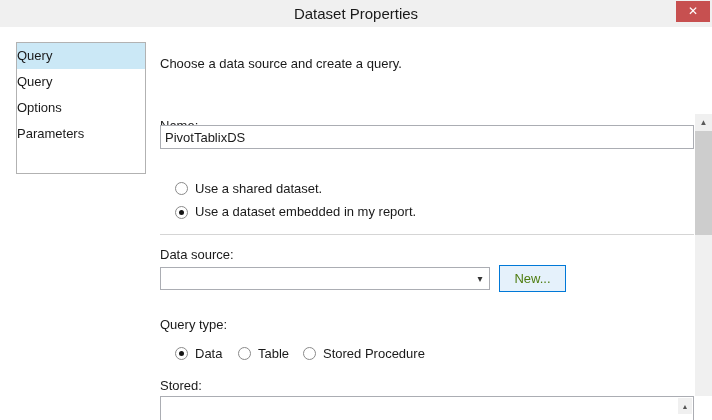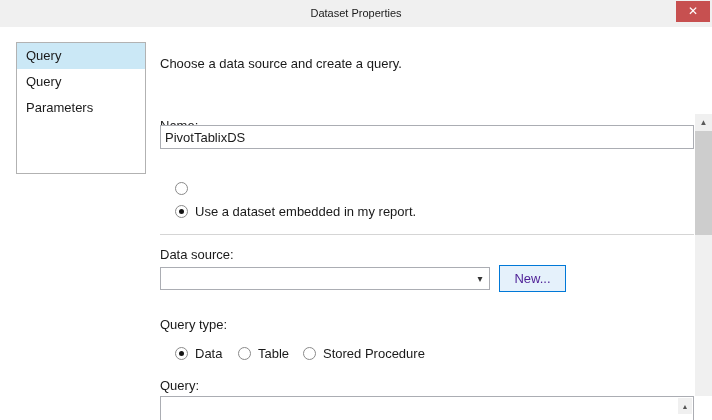--- a/index.html
+++ b/index.html
@@ -4,44 +4,44 @@
 <style>
   * { margin:0; padding:0; box-sizing:border-box; }
   html,body { background:#d8d8d8; }
   body { font-family:"Liberation Sans", sans-serif; }
   .window {
     position:relative; width:712px; height:420px; background:#ffffff;
     overflow:hidden; font-size:13px; color:#1a1a1a;
   }
   .titlebar {
     position:absolute; left:0; top:0; width:712px; height:27px;
-    background:#f0f0f0; text-align:center; line-height:27px; font-size:11px;
+    background:#f0f0f0; text-align:center; line-height:27px; font-size:15px;
   }
   .close-btn {
     position:absolute; top:1px; right:2px; width:34px; height:21px;
     background:#c75050; color:#ffffff; text-align:center; line-height:20px;
     font-size:12px; cursor:pointer;
   }
   .sidebar {
     position:absolute; left:16px; top:42px; width:130px; height:132px;
     background:#ffffff; border:1px solid #b2b2b2;
   }
-  .sidebar-item { height:26px; line-height:26px; padding-left:9px; cursor:pointer; }
+  .sidebar-item { height:26px; line-height:26px; cursor:pointer; }
   .sidebar-item.selected { background:#cbe8f6; }
   .heading { position:absolute; left:160px; top:56px; }
   .lbl { position:absolute; }
   .lbl-name { left:160px; top:106px;margin-top:12px; }
   .input-name {
     position:absolute; left:160px; top:125px; width:534px; height:24px;
     border:1px solid #abadb3; padding:8px 4px; font:inherit; color:#1a1a1a;
     background:#ffffff; outline:none;
   }
   .radio-row { position:absolute; display:flex; align-items:center; gap:7px; height:16px; }
   .row-shared { left:175px; top:180px; }
-  .row-embedded { left:175px; top:203px; }
+  .row-embedded { left:175px; top:203px;align-items:flex-end; }
   .row-qt-text { left:175px; top:345px; }
   .row-qt-table { left:238px; top:345px; }
   .row-qt-sp { left:303px; top:345px;justify-content:space-between; }
   .radio {
     width:13px; height:13px; border:1px solid #8a8a8a; border-radius:50%;
     background:#ffffff; position:relative; flex:none; cursor:pointer;
   }
   .radio.checked::after {
     content:""; position:absolute; left:3px; top:3px; width:5px; height:5px;
     border-radius:50%; background:#151515;
@@ -50,21 +50,21 @@
   .lbl-ds { left:160px; top:247px; }
   .combo {
     position:absolute; left:160px; top:267px; width:330px; height:23px;
     border:1px solid #abadb3; background:#ffffff; display:flex; align-items:center;
     cursor:pointer;
   }
   .combo-value { flex:1; padding-left:4px; overflow:hidden; white-space:nowrap; }
   .combo-arrow { width:18px; text-align:center; font-size:10px; color:#333333; }
   .btn-new {
     position:absolute; left:499px; top:265px; width:67px; height:27px;
-    background:#e5f1fb; border:1px solid #0078d7; font:inherit; color:#4c1d95;
+    background:#e5f1fb; border:1px solid #0078d7; font:inherit; color:#4d7c0f;
     cursor:pointer;
   }
   .lbl-qt { left:160px; top:317px; }
   .lbl-q { left:160px; top:378px; }
   .query-box {
     position:absolute; left:160px; top:396px; width:534px; height:26px;
     border:1px solid #abadb3; background:#ffffff; cursor:text;
   }
   .mini-scroll {
     position:absolute; right:1px; top:1px; width:14px; height:16px;
@@ -98,30 +98,32 @@
   <div class="titlebar">
     <span>Dataset Properties</span>
   </div>
   <div class="close-btn">
     <span>✕</span>
   </div>
 
   <div class="sidebar">
     <div class="sidebar-item selected">Query</div>
     <div class="sidebar-item">Query</div>
+    <div class="sidebar-item">Options</div>
     <div class="sidebar-item">Parameters</div>
   </div>
 
   <div class="heading">Choose a data source and create a query.</div>
 
   <label class="lbl lbl-name">Name:</label>
   <input class="input-name" type="text" value="PivotTablixDS" style="">
 
   <div class="radio-row row-shared">
     <span class="radio"></span>
+    <span>Use a shared dataset.</span>
   </div>
   <div class="radio-row row-embedded">
     <span class="radio checked"></span>
     <span>Use a dataset embedded in my report.</span>
   </div>
 
   <div class="separator"></div>
 
   <label class="lbl lbl-ds">Data source:</label>
   <div class="combo">
@@ -137,21 +139,21 @@
   </div>
   <div class="radio-row row-qt-table">
     <span class="radio"></span>
     <span>Table</span>
   </div>
   <div class="radio-row row-qt-sp">
     <span class="radio"></span>
     <span>Stored Procedure</span>
   </div>
 
-  <label class="lbl lbl-q">Query:</label>
+  <label class="lbl lbl-q">Stored:</label>
   <div class="query-box">
     <span></span>
     <div class="mini-scroll">
       <span>▲</span>
     </div>
   </div>
   <button class="btn-fx">fx</button>
 
   <div class="scrollbar">
     <div class="scroll-up">

